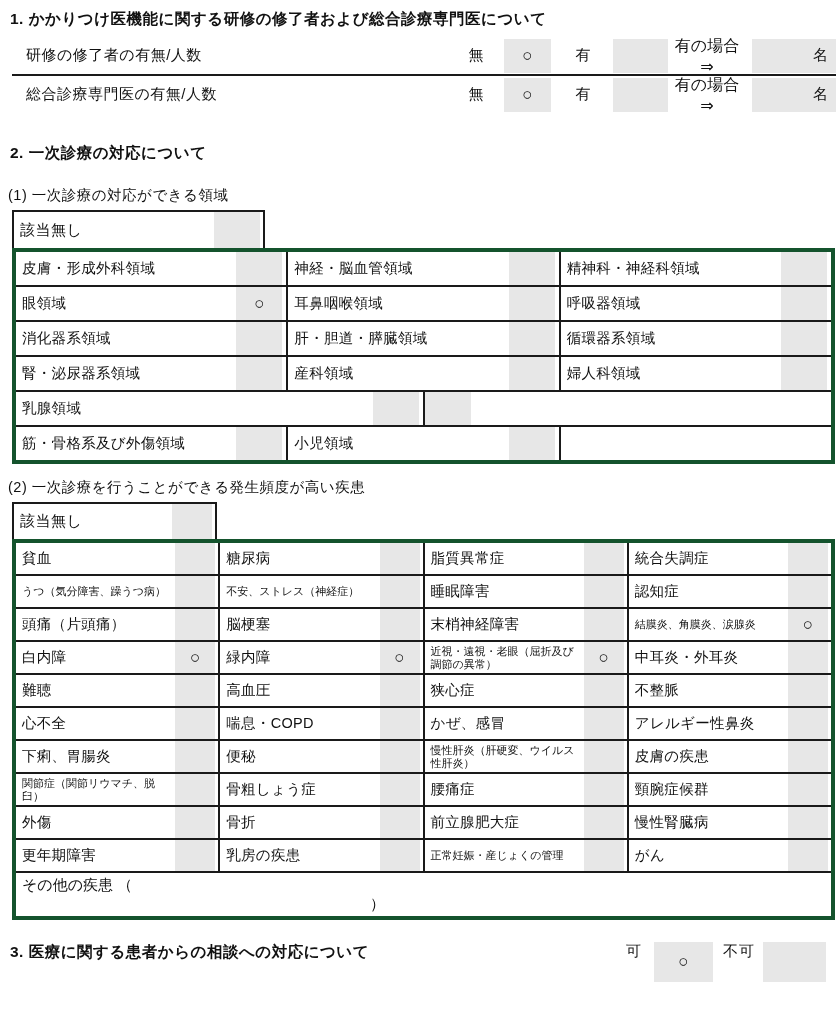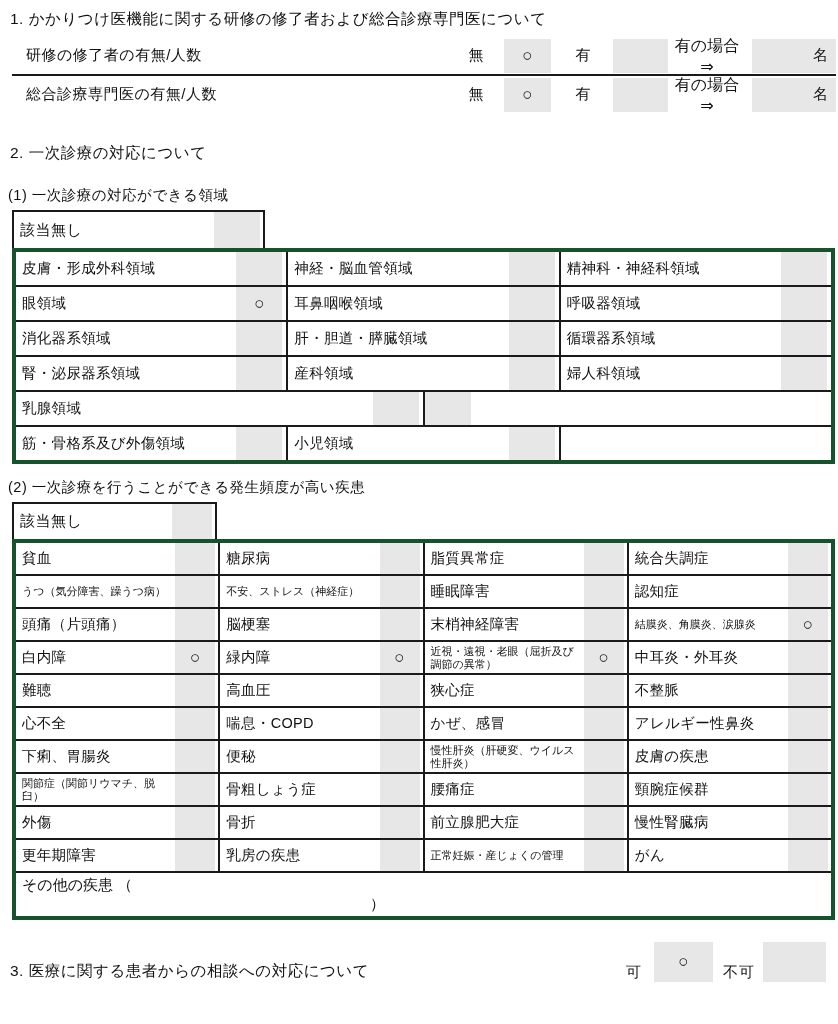--- a/index.html
+++ b/index.html
@@ -1,19 +1,19 @@
 <!DOCTYPE html>
 <html><head>
 <meta charset="utf-8">
 <style>
   html,body{margin:0;padding:0;background:#ffffff;}
   body{width:838px;height:1024px;font-family:"Liberation Sans","DejaVu Sans",sans-serif;color:#111;}
   .page{position:relative;width:838px;height:1024px;overflow:hidden;background:#fff;}
 
-  .h1{font-size:15.5px;font-weight:normal;letter-spacing:.5px;padding:0 0 0 10px;}
+  .h1{font-size:15.5px;font-weight:bold;letter-spacing:.5px;padding:0 0 0 10px;}
   .h2{font-size:14.5px;font-weight:normal;letter-spacing:.5px;padding:0 16px 0 8px;}
 
   
   .t1{margin:7px 0 0 12px;width:824px;}
   .t1row{display:flex;align-items:center;height:37px;}
   .t1label{flex:1;font-size:15px;padding-left:14px;letter-spacing:.5px;}
   .t1opt{width:36px;text-align:center;font-size:15px;}
   .t1cond{width:66px;text-align:center;font-size:16px;margin:0 0 0 6px;letter-spacing:0;}
   .t1sep{border-top:2px solid #1a1a1a;}
   .mk{background:#e7e7e7;display:flex;align-items:center;justify-content:center;font-size:17px;height:100%;box-sizing:border-box;}
@@ -42,21 +42,21 @@
   .gc .mk{align-self:stretch;height:auto;}
   .g1 .gc{min-height:33px;}
   .g1 .mk{width:46px;margin-right:4px;}
   .g2 .gc{min-height:31px;}
   .g2 .mk{width:40px;margin-right:3px;}
   .otherrow .gc{min-height:42px;align-items:flex-start;}
   .other-tx{font-size:15px;padding:3px 0 2px 6px;}
   .other-close{padding-left:348px;}
 
   
-  .s3{display:flex;align-items:flex-end;margin:22px 12px 0 0;padding-left:10px;width:826px;box-sizing:border-box;}
+  .s3{display:flex;align-items:flex-start;margin:22px 12px 0 0;padding-left:10px;width:826px;box-sizing:border-box;}
   .s3 .h1{padding:0;flex:1;}
   .s3opt{font-size:15px;letter-spacing:1px;}
   .s3 .mk{height:40px;}
   .okw{width:59px;margin-left:12px;}
   .ngw{width:63px;margin-left:8px;}
   .ng{margin-left:10px;}
   .circle{font-size:17px;}
 </style>
 </head>
 <body>

